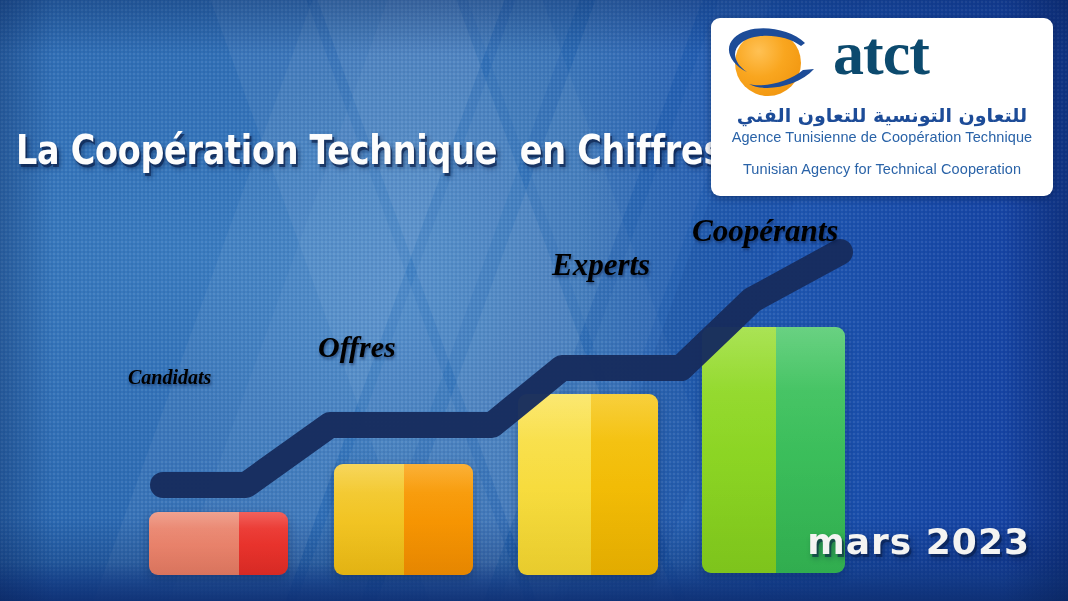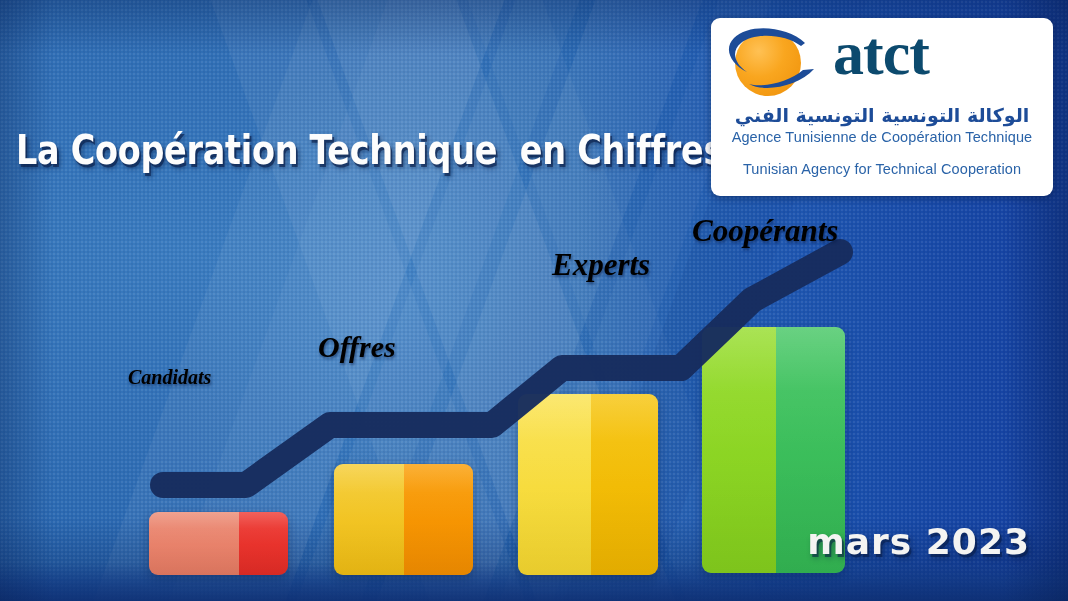--- a/index.html
+++ b/index.html
@@ -189,21 +189,21 @@
 
   <div id="logo-card">
     <div id="logo-top">
       <div class="sphere"></div>
       <svg class="swoosh" width="112" height="86" viewBox="0 0 112 86">
         <path d="M84 23 C66 6, 28 3, 13 18 C2 29, 10 44, 26 52 C13 43, 10 31, 20 23 C34 12, 64 14, 80 26 Z" fill="#1d4c98"></path>
         <path d="M93 49 C78 66, 44 73, 28 64 C42 68, 68 62, 82 50 Z" fill="#1d4c98"></path>
       </svg>
       <div class="wordmark">atct</div>
     </div>
-    <div id="logo-ar">الوكالة التونسية التونسية الفني</div>
+    <div id="logo-ar">للتعاون التونسية للتعاون الفني</div>
     <div class="logo-fr">Agence Tunisienne de Coopération Technique</div>
     <div class="logo-en">Tunisian Agency for Technical Cooperation</div>
   </div>
 
   <div id="chart">
 
     <div class="bar" style="left:149px;top:512px;width:139px;height:63px;">
       <div class="lt" style="width:65%;background:linear-gradient(180deg,#ec8a74,#e47a62);"></div>
       <div class="rt" style="width:35%;background:linear-gradient(180deg,#ee3a33,#e22c26);"></div>
       <div class="gloss"></div>

